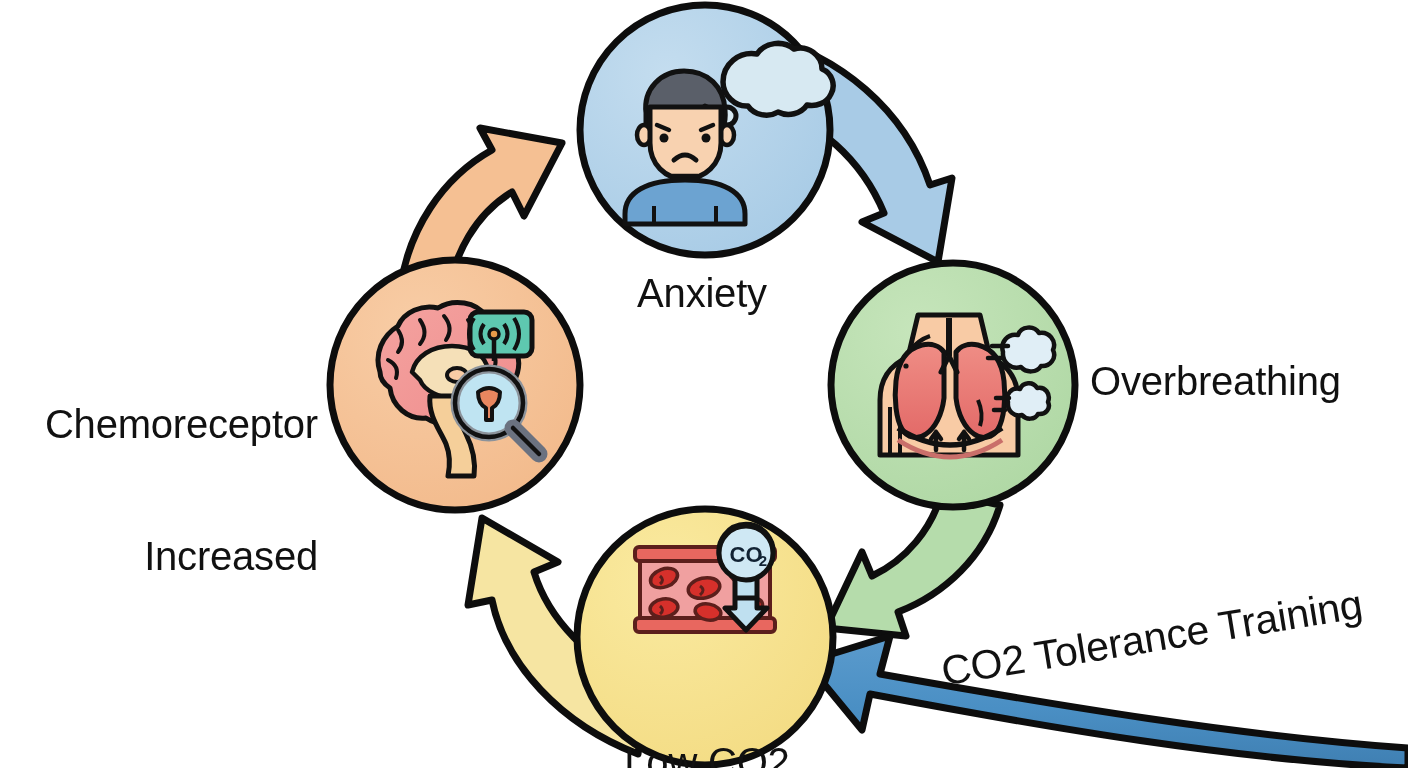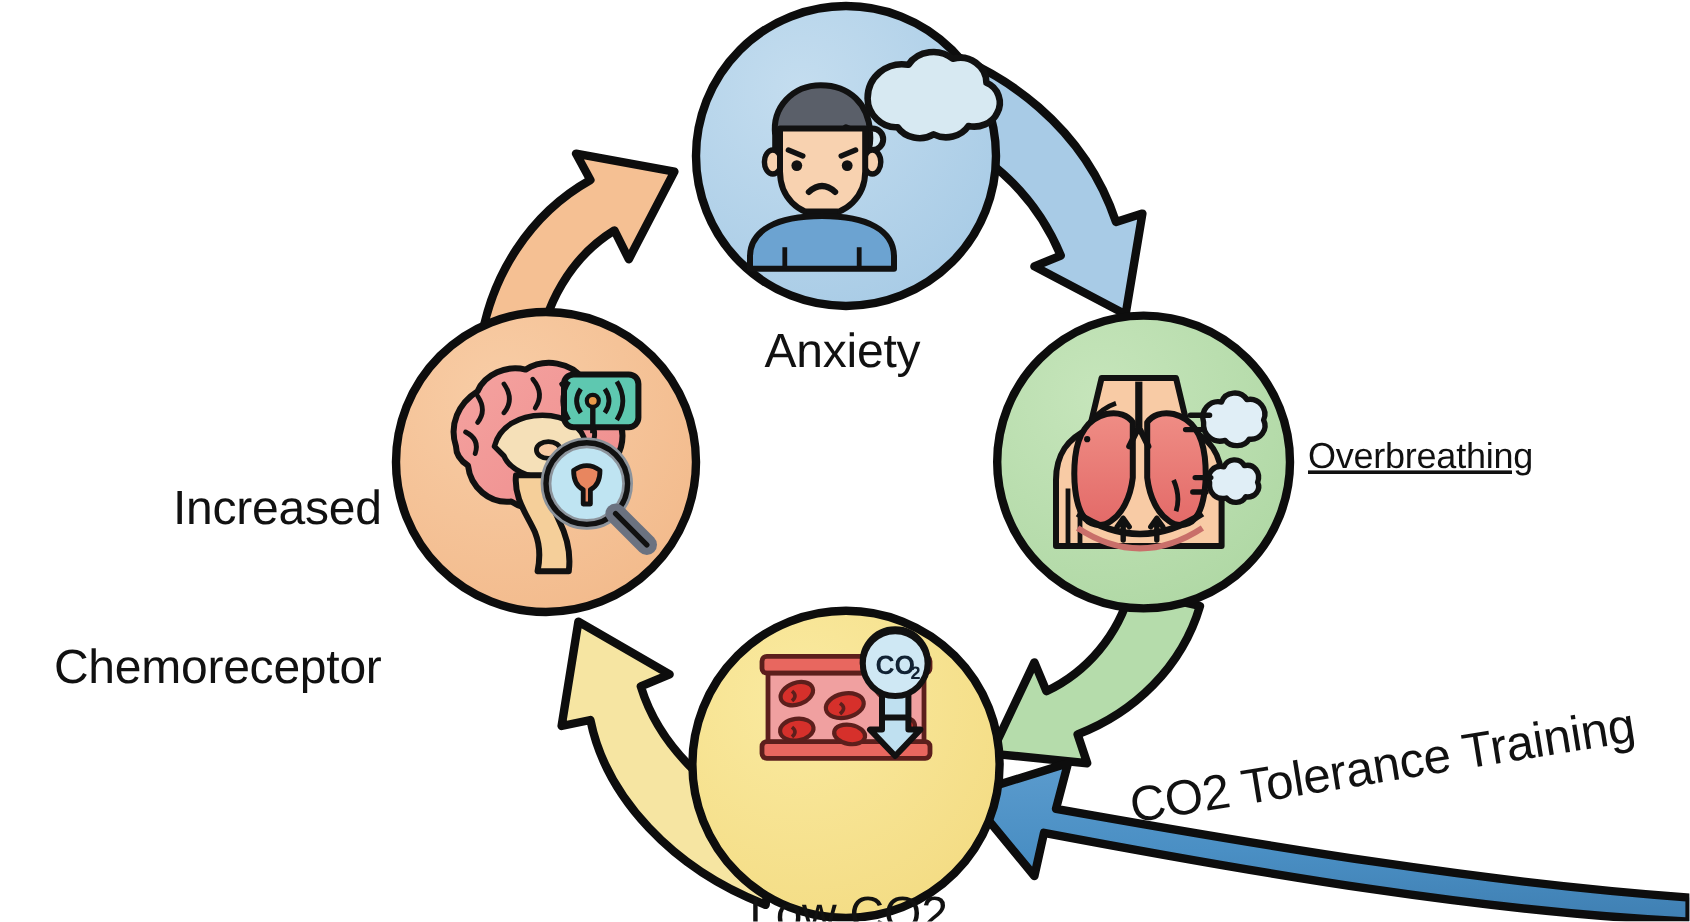--- a/index.html
+++ b/index.html
@@ -17,21 +17,21 @@
     font-weight:400;
     white-space:pre;
     letter-spacing:-0.2px;
   }
   #label-anxiety{
     left:0;top:268px;width:1408px;text-align:center;
     font-size:40px;line-height:50px;
     transform:translateX(-2px);
   }
   #label-overbreathing{
-    left:1090px;top:356px;font-size:30px;line-height:50px;text-decoration:underline;
+    left:1090px;top:356px;font-size:40px;line-height:50px;
   }
   #label-chemo{
     left:0px;top:314px;width:318px;text-align:right;
     font-size:40px;line-height:44px;
   }
   #label-lowco2{
     left:578px;top:640px;width:258px;text-align:center;
     font-size:40px;line-height:49px;
   }
   #label-training{
@@ -253,22 +253,22 @@
         <path d="M 513,428 l 26,26" stroke="#111" stroke-width="4.5" stroke-linecap="round" fill="none"></path>
       </g>
     </g>
   </svg>
 
   <div class="lbl" id="label-anxiety">Anxiety</div>
 
   <div class="lbl" id="label-overbreathing">Overbreathing</div>
 
   <div class="lbl" id="label-chemo">
+    <div>Chemoreceptor</div>
     <div>Increased</div>
-    <div>Chemoreceptor</div>
   </div>
 
   <div class="lbl" id="label-lowco2">
     <div>Low CO2</div>
     
   </div>
 
   <div class="lbl" id="label-training">CO2 Tolerance Training</div>
 
 </div>

